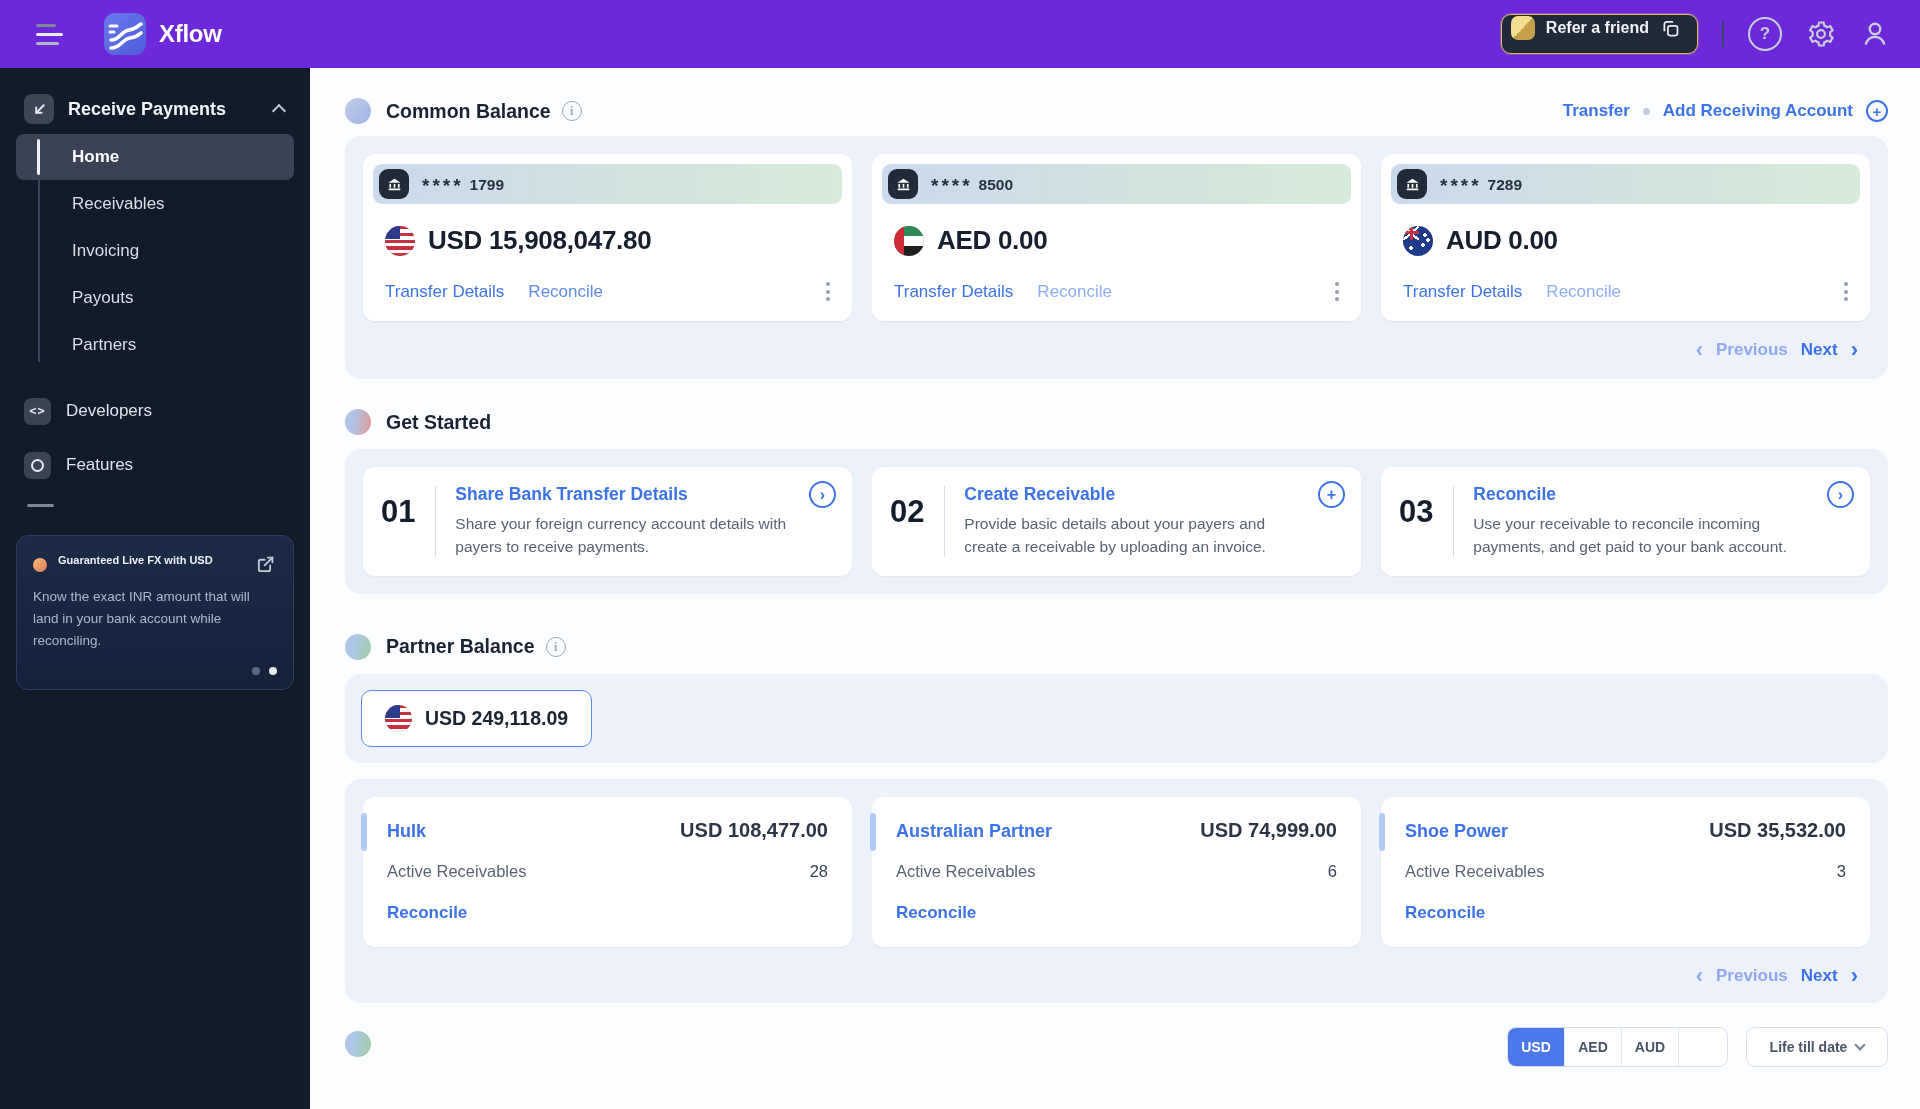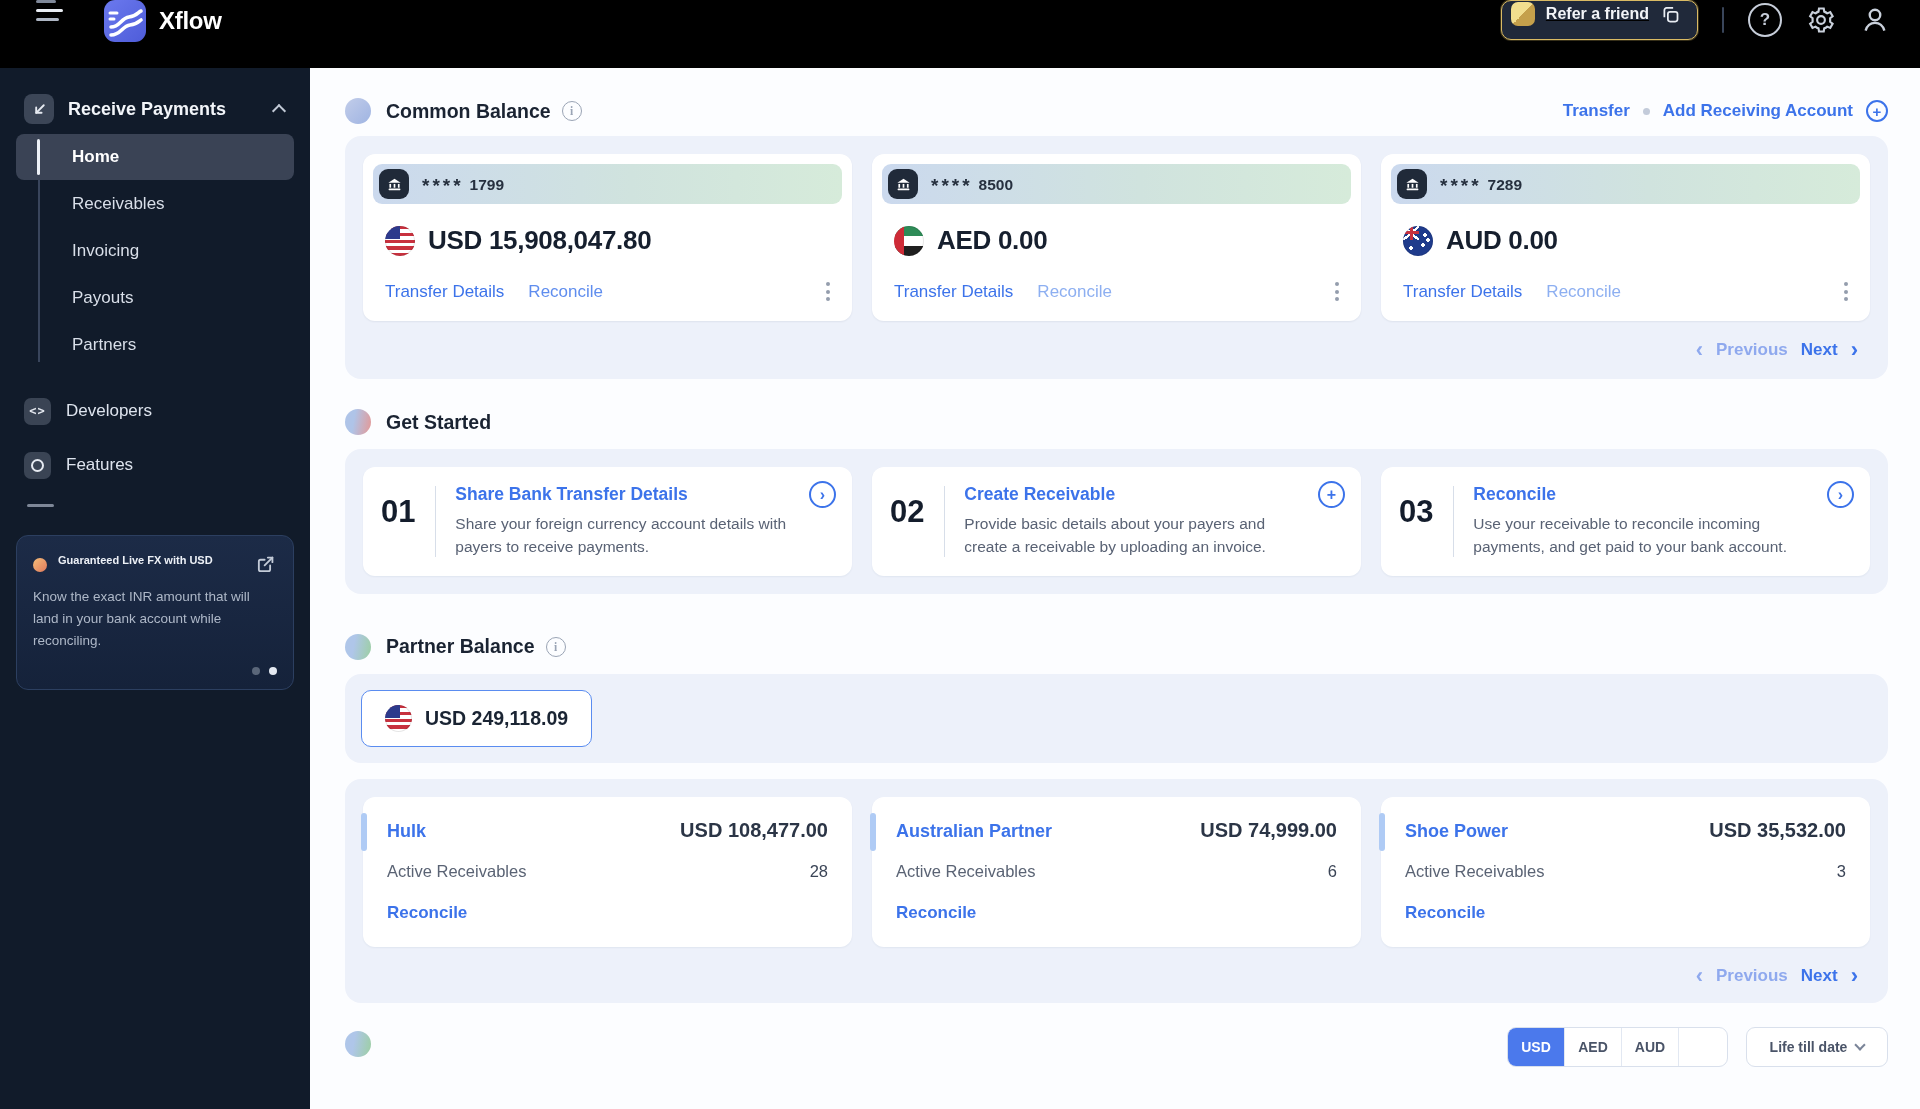--- a/index.html
+++ b/index.html
@@ -2,34 +2,34 @@
 <html><head>
 <meta charset="utf-8">
 <style>
   * { margin:0; padding:0; box-sizing:border-box; }
   html,body { width:1920px; height:1109px; overflow:hidden; background:#FCFDFF;
     font-family:"Liberation Sans","DejaVu Sans",sans-serif; }
   .screen { position:relative; width:1920px; height:1109px; }
 
   
   .navbar { position:absolute; left:0; top:0; width:1920px; height:68px;
-    background:#000000; display:flex; align-items:flex-start; padding:0 30px; z-index:5; }
+    background:#6d28d9; display:flex; align-items:center; padding:0 30px; z-index:5; }
   .hamburger { width:30px; display:flex; flex-direction:column; gap:6px; cursor:pointer; margin-left:6px; }
   .hamburger span { height:3px; border-radius:2px; }
   .hamburger .h1 { width:20px; background:#7F8899; }
   .hamburger .h2 { width:27px; background:#E9EDF3; }
   .hamburger .h3 { width:23px; background:#AEB6C4; }
   .brand { display:flex; align-items:center; margin-left:38px; gap:13px; }
   .logo-sq { width:42px; height:42px; border-radius:11px;
     background:linear-gradient(135deg,#6B79EE,#4E5CD9); display:flex; align-items:center; justify-content:center; }
   .brand-name { color:#FFFFFF; font-size:24px; font-weight:700; letter-spacing:-.3px; }
   .nav-right { margin-left:auto; display:flex; align-items:center; gap:24px; }
   .refer-btn { display:flex; align-items:center; gap:11px; height:40px; padding:0 16px 12px 9px;
     border:1.5px solid #D9BA64; border-radius:10px; background:#20293A; cursor:pointer;
-    box-shadow:0 0 0 1px rgba(217,186,100,.25);text-decoration:underline; }
+    box-shadow:0 0 0 1px rgba(217,186,100,.25); }
   .refer-ico { width:24px; height:24px; border-radius:7px;
     background:linear-gradient(135deg,#F2DE8E 0 50%,#C5A04B 50% 100%); }
   .refer-lbl { color:#F2F4F8; font-size:16px; font-weight:600; }
   .nav-div { width:2px; height:26px; background:#39455A; border-radius:1px; }
   .help-ico { width:34px; height:34px; border-radius:50%; border:2.2px solid #C6CDD9;
     color:#C6CDD9; font-size:17px; font-weight:700; display:flex; align-items:center; justify-content:center; cursor:pointer; }
   .icon-btn { cursor:pointer; display:flex; align-items:center; }
 
   
   .sidebar { position:absolute; left:0; top:68px; width:310px; height:1041px; background:#111B2A; z-index:4; }

